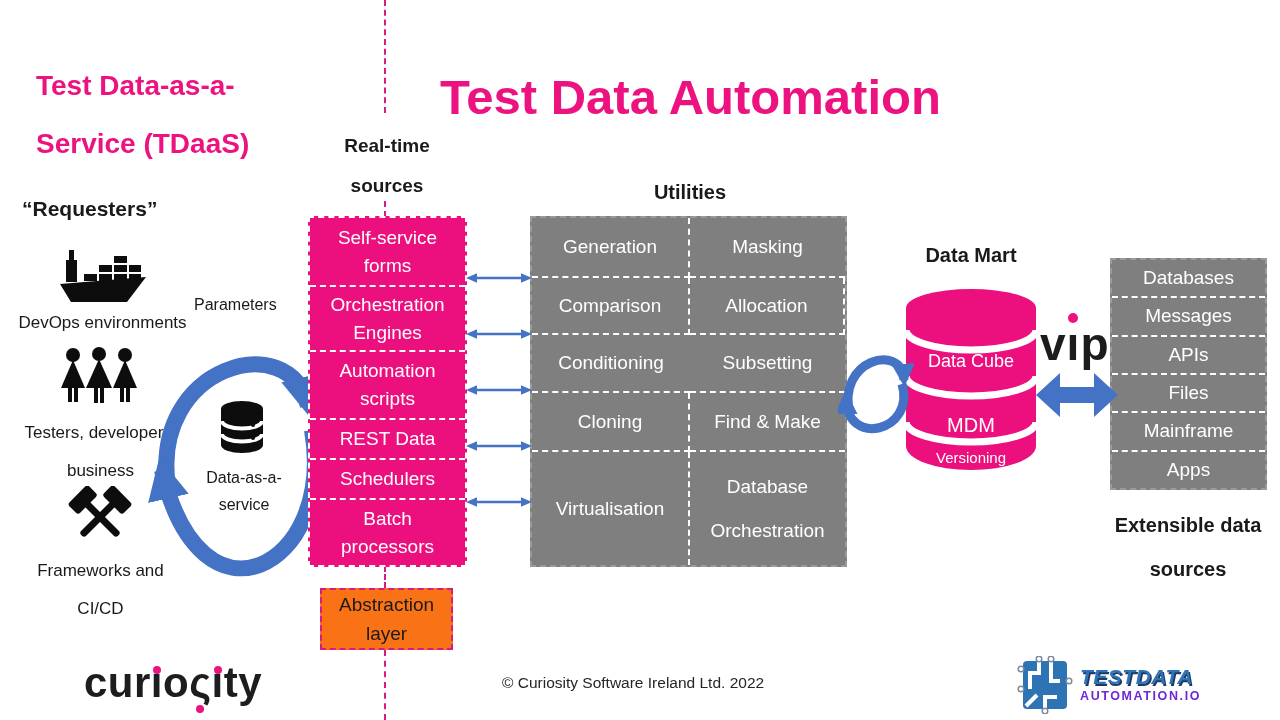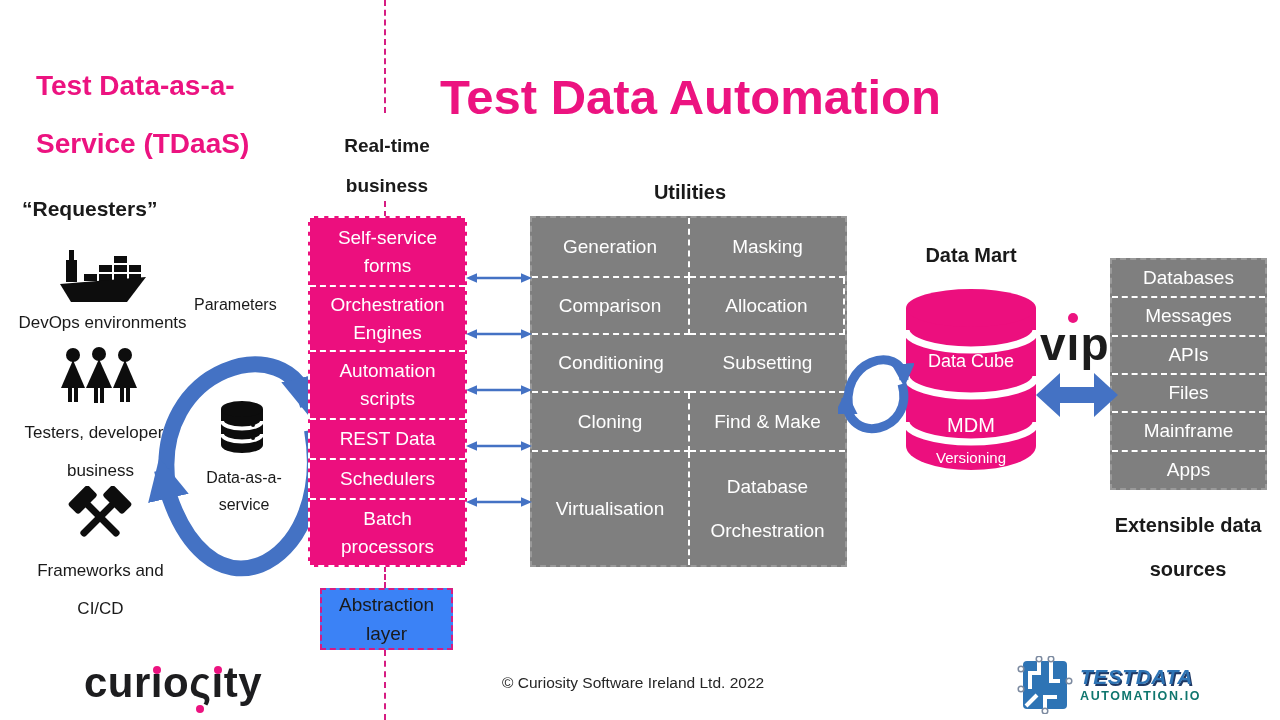--- a/index.html
+++ b/index.html
@@ -77,59 +77,59 @@
   
   .src-grid{position:absolute;left:1110px;top:258px;width:157px;height:232px;box-sizing:border-box;
         border:2px dashed #9a9a9a;background:#7F7F7F;display:flex;flex-direction:column;}
   .scell{box-sizing:border-box;flex:1;display:flex;align-items:center;justify-content:center;
         color:#fff;font-size:19px;border-bottom:2px dashed #fff;}
   .scell:last-child{border-bottom:none;}
 
   
   .abstraction{position:absolute;left:320px;top:588px;width:133px;height:62px;box-sizing:border-box;
         border:2px dashed #d61c82;display:flex;align-items:center;justify-content:center;text-align:center;
-        font-size:19px;line-height:29px;color:#1a1a1a;background:#3b82f6;z-index:2;}
+        font-size:19px;line-height:29px;color:#1a1a1a;background:#f97316;z-index:2;}
   .vline{position:absolute;width:0;border-left:2px dashed #d61c82;}
   .vl-top{left:384px;top:0;height:113px;}
   .vl-mini{left:384px;top:201px;height:16px;}
   .vl-mid{left:384px;top:566px;height:22px;}
   .vl-bot{left:384px;top:650px;height:70px;}
 
   
   .curiosity{position:absolute;left:84px;top:660px;font-size:42px;font-weight:bold;color:#1d1d1f;
         letter-spacing:0.5px;line-height:1.1;}
   .curiosity .pi{position:relative;display:inline-block;}
   .curiosity .pi::after{content:"";position:absolute;left:50%;transform:translateX(-50%);top:6px;
         width:8px;height:8px;border-radius:50%;background:#EC1380;}
   .curiosity .sg{position:relative;display:inline-block;}
   .curiosity .sg::after{content:"";position:absolute;left:30%;bottom:-7px;
         width:8px;height:8px;border-radius:50%;background:#EC1380;}
   .copyright{position:absolute;left:502px;top:674px;font-size:15.5px;color:#262626;}
   .testdata{position:absolute;left:1016px;top:656px;display:flex;align-items:center;}
   .td-text{margin-left:6px;}
   .td-l1{font-size:21px;font-weight:bold;font-style:italic;color:#2E74B5;letter-spacing:0.5px;
         text-shadow:1.5px 1.5px 0 #1f3864;line-height:1.05;}
-  .td-l2{font-size:12.5px;font-weight:bold;color:#0f766e;letter-spacing:1.6px;line-height:1.2;}
+  .td-l2{font-size:12.5px;font-weight:bold;color:#6d28d9;letter-spacing:1.6px;line-height:1.2;}
 </style>
 </head>
 <body>
 
 <div class="canvas">
 
   <svg width="0" height="0" style="position:absolute">
     <defs>
       <marker id="ah" viewBox="0 0 10 10" refX="7" refY="5" markerWidth="2.6" markerHeight="2.6" orient="auto">
         <path d="M0,0 L10,5 L0,10 Z" fill="#4472C4"></path>
       </marker>
     </defs>
   </svg>
 
   <div class="tdaas">Test Data-as-a-Service (TDaaS)</div>
   <div class="main-title">Test Data Automation</div>
-  <div class="realtime">Real-time business</div>
+  <div class="realtime">Real-time sources</div>
   <div class="requesters-h">“Requesters”</div>
   <div class="utilities-h">Utilities</div>
   <div class="datamart-h">Data Mart</div>
   <div class="extensible">Extensible data sources</div>
 
   <div class="vline vl-top"></div>
   <div class="vline vl-mini"></div>
   <div class="vline vl-mid"></div>
   <div class="vline vl-bot"></div>
 

